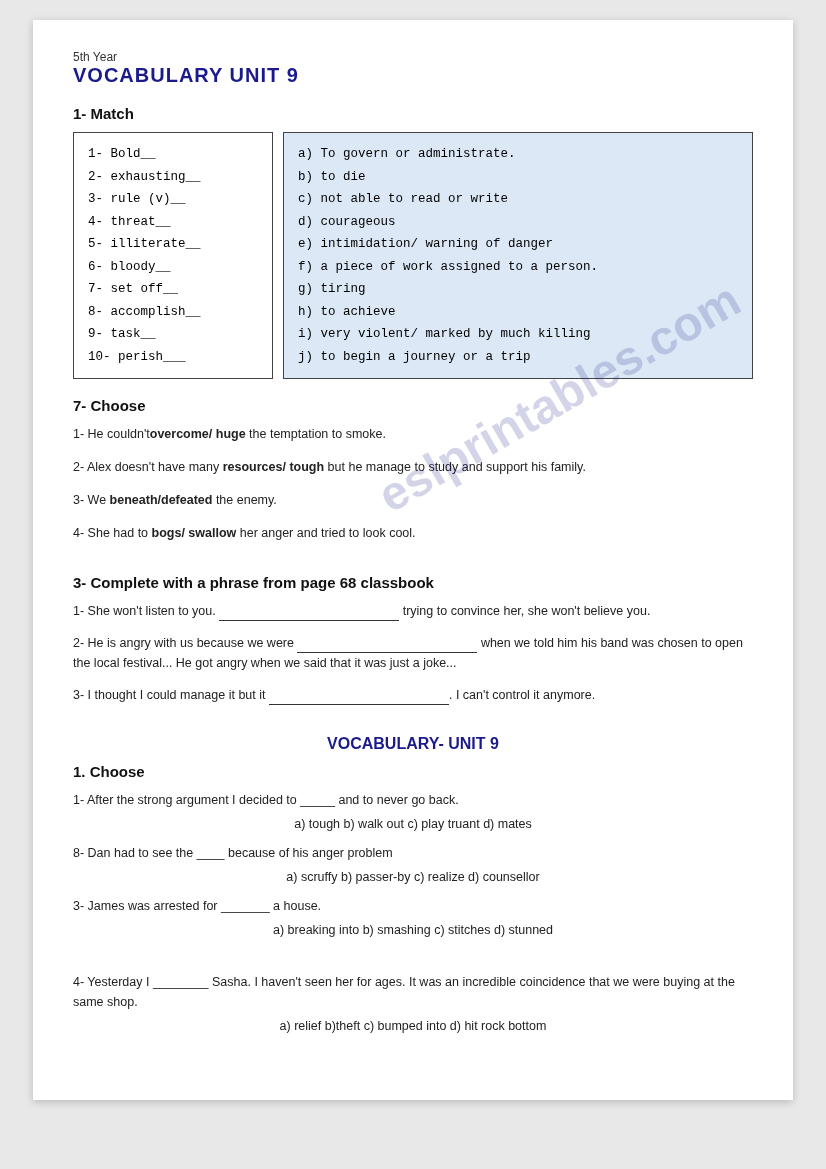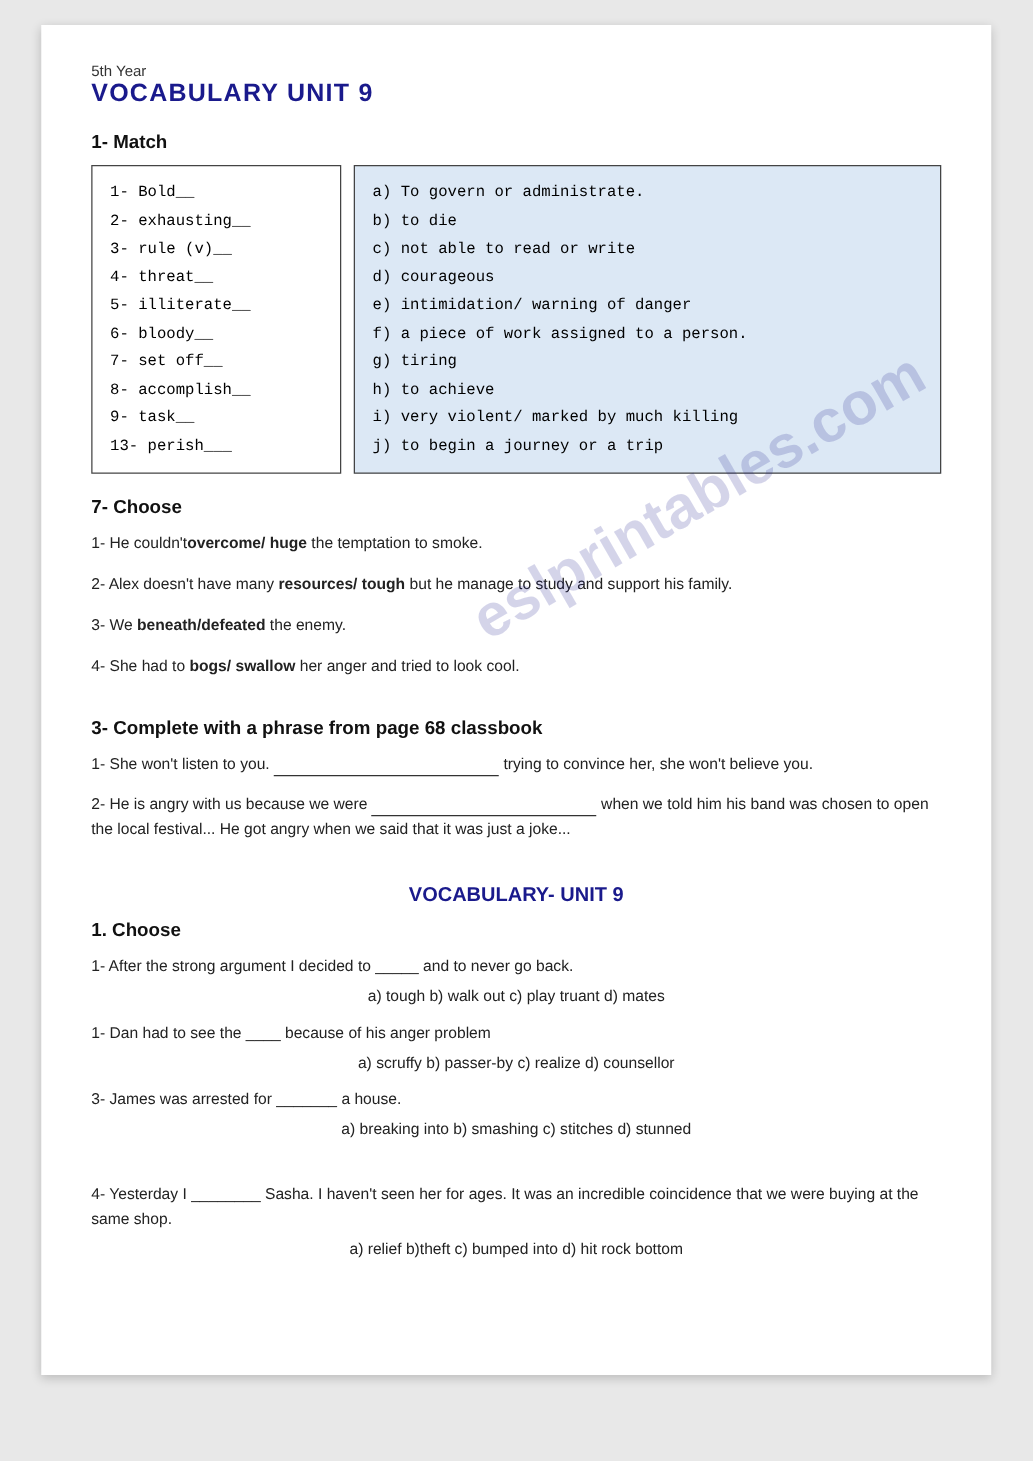--- a/index.html
+++ b/index.html
@@ -129,21 +129,21 @@
       <div class="match-left" id="match-left-items">
           <div>1- Bold__</div>
           <div>2- exhausting__</div>
           <div>3- rule (v)__</div>
           <div>4- threat__</div>
           <div>5- illiterate__</div>
           <div>6- bloody__</div>
           <div>7- set off__</div>
           <div>8- accomplish__</div>
           <div>9- task__</div>
-          <div>13- perish___</div>
+          <div>10- perish___</div>
         </div>
       <div class="match-right" id="match-right-items">
           <div>a)  To govern or administrate.</div>
           <div>b)  to die</div>
           <div>c)  not able to read or write</div>
           <div>d)  courageous</div>
           <div>e)  intimidation/ warning of danger</div>
           <div>f)  a piece of work assigned to a person.</div>
           <div>g)  tiring</div>
           <div>h)  to achieve</div>
@@ -167,35 +167,36 @@
       </div>
   </div>
 
   <div class="section">
     <div class="section-title">3- Complete with a phrase from page 68 classbook</div>
     <div id="section3-lines">
         <div class="exercise-line"><span>1- </span>She won't listen to you. <span class="blank"></span> trying to convince her, she won't believe you.</div>
         <div style="height: 5px;"></div>
         <div class="exercise-line"><span>2- </span>He is angry with us because we were <span class="blank"></span> when we told him his band was chosen to open the local festival... He got angry when we said that it was just a joke...</div>
         <div style="height: 5px;"></div>
+        <div class="exercise-line"><span>3- </span>I thought I could manage it but it <span class="blank"></span>. I can't control it anymore.</div>
         <div style="height: 5px;"></div>
       </div>
   </div>
 
   <div class="divider-title">VOCABULARY- UNIT 9</div>
 
   <div class="section">
     <div class="section-title">1. Choose</div>
     <div id="section4-questions">
         <div style="margin-bottom: 12px;">
           <div class="exercise-line">1- After the strong argument I decided to _____ and to never go back.</div>
           <div class="options-line">a) tough     b) walk out     c) play truant  d) mates</div>
         </div>
         <div style="margin-bottom: 12px;">
-          <div class="exercise-line">1- Dan had to see the ____ because of his anger problem</div>
+          <div class="exercise-line">8- Dan had to see the ____ because of his anger problem</div>
           <div class="options-line">a) scruffy        b) passer-by        c) realize          d) counsellor</div>
         </div>
         <div style="margin-bottom: 12px;">
           <div class="exercise-line">3- James was arrested for _______ a house.</div>
           <div class="options-line">a) breaking into        b) smashing         c) stitches    d) stunned</div>
         </div>
         <div style="margin-bottom: 12px; margin-top: 35px;">
           <div class="exercise-line">4- Yesterday I ________ Sasha. I haven't seen her for ages. It was an incredible coincidence that we were buying at the same shop.</div>
           <div class="options-line">a) relief       b)theft       c) bumped into       d) hit rock bottom</div>
         </div>

